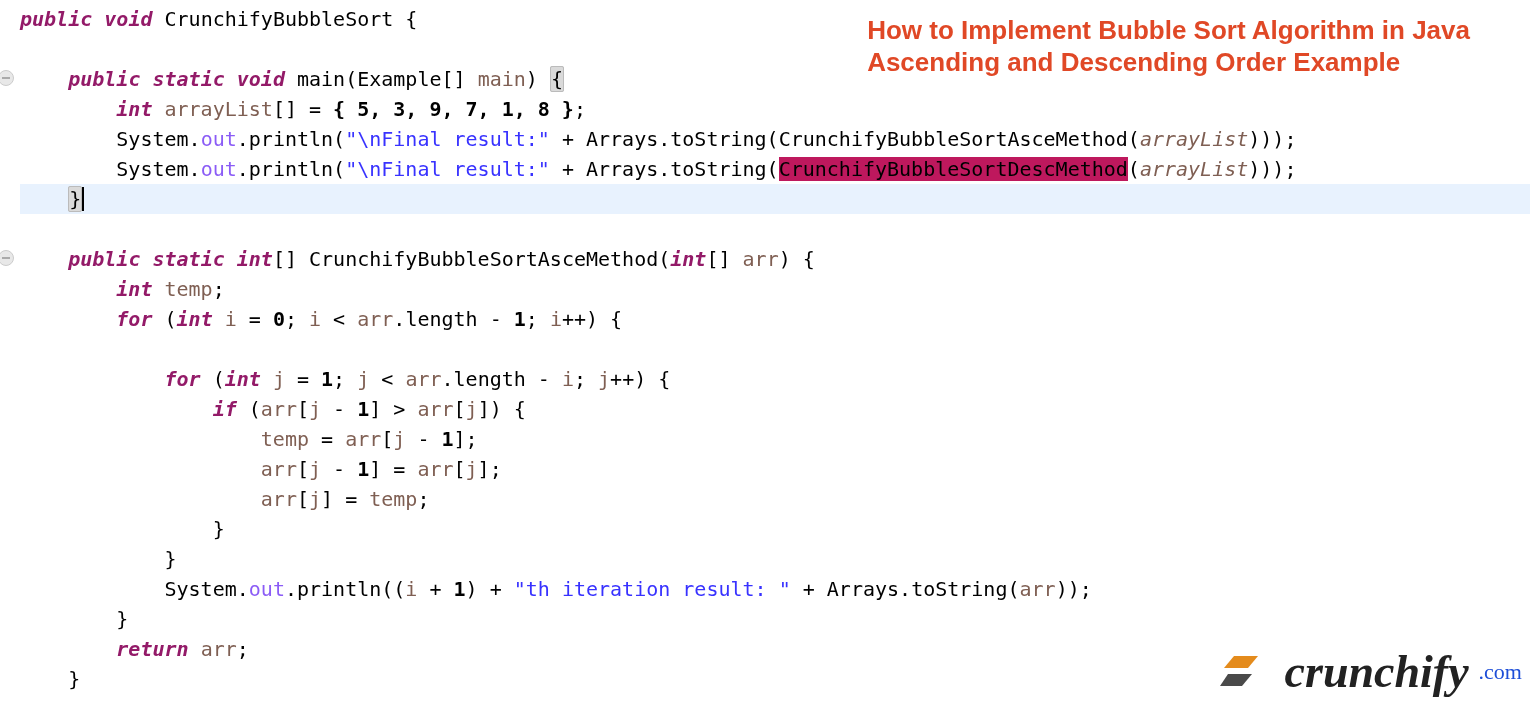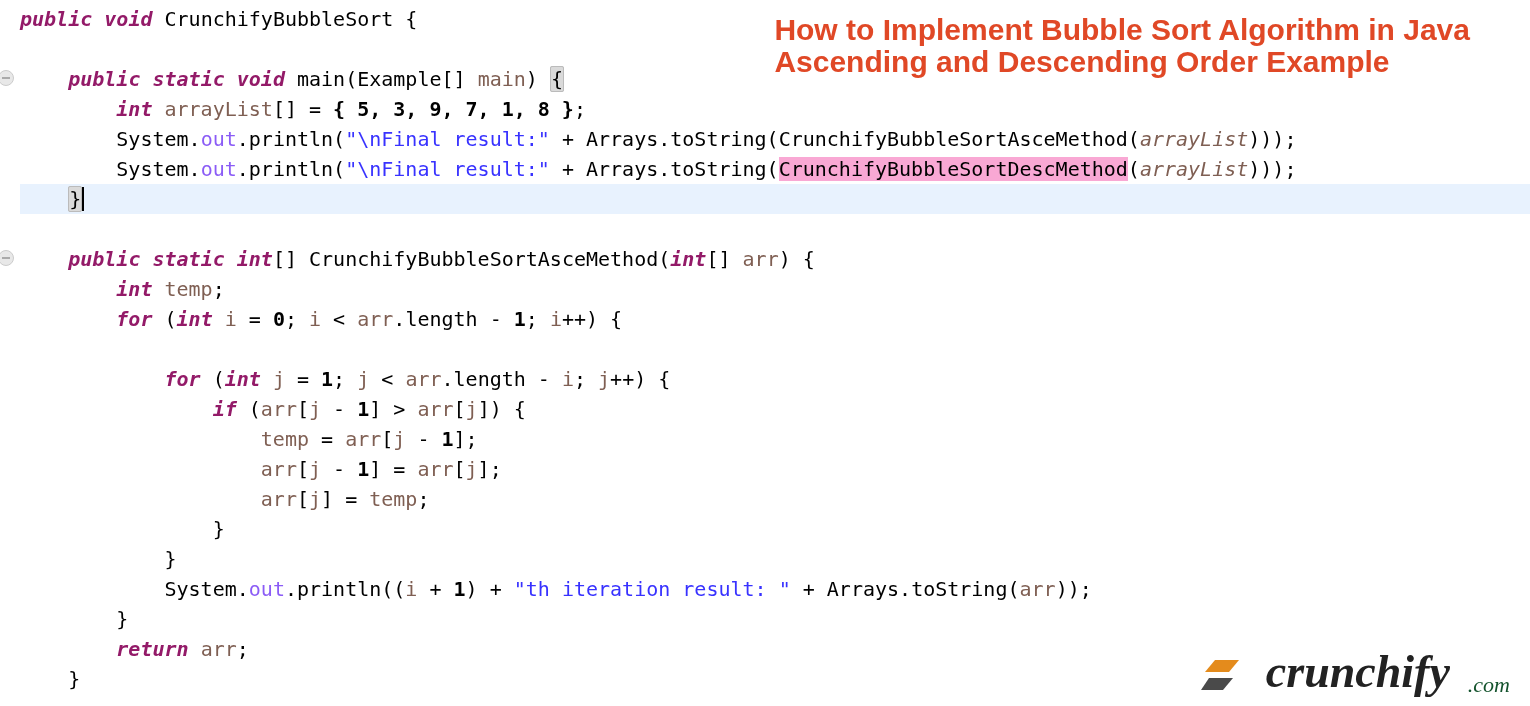--- a/index.html
+++ b/index.html
@@ -37,29 +37,29 @@
   .punc { color: #000000; }
   .highlight-line {
     display: inline-block;
     width: 100%;
     background: #e8f2fe;
   }
   .cursor {
     border-right: 2px solid #000;
   }
   .selbox {
-    background: #f9a8d4;
+    background: #be185d;
   }
   .paren-hl { background: #dadada; border: 1px solid #bbbbbb; border-radius: 2px; }
   .annot {
     position: absolute;
     right: 60px;
     top: 14px;
     font-family: "Helvetica Neue", Arial, sans-serif;
-    font-size: 30px;
+    font-size: 26px;
     font-weight: bold;
     color: #e04826;
     line-height: 32px;
     text-align: left;
   }
   .gutter-marker {
     position: absolute;
     left: -2px;
     width: 14px;
     height: 14px;
@@ -72,35 +72,35 @@
     content: "";
     position: absolute;
     background: #aaa;
   }
   
   .gutter-marker::after {
     top: 6px; left: 3px; width: 8px; height: 2px;
   }
   .logo {
     position: absolute;
-    right: 20px;
+    right: 8px;
     bottom: 8px;
     display: flex;
-    align-items: flex-end;
+    align-items: center;
     font-family: "Brush Script MT", "Comic Sans MS", cursive;
   }
   .logo .mark {
     width: 62px;
     height: 44px;
     position: relative;
     margin-right: 4px;
   }
   .logo .mark svg { width: 100%; height: 100%; }
   .logo .word { font-size: 46px; font-style: italic; font-weight: bold; color: #222; }
-  .logo .dotcom { font-size: 22px; font-style: italic; color: #14532d; margin-left: 18px; }
+  .logo .dotcom { font-size: 22px; color: #1d4ed8; margin-left: 10px; }
 </style>
 </head>
 <body>
 
 <div class="editor">
 
   <div class="gutter-marker" style="top:70px;"></div>
   <div class="gutter-marker" style="top:250px;"></div>
 
   <div class="annot">

